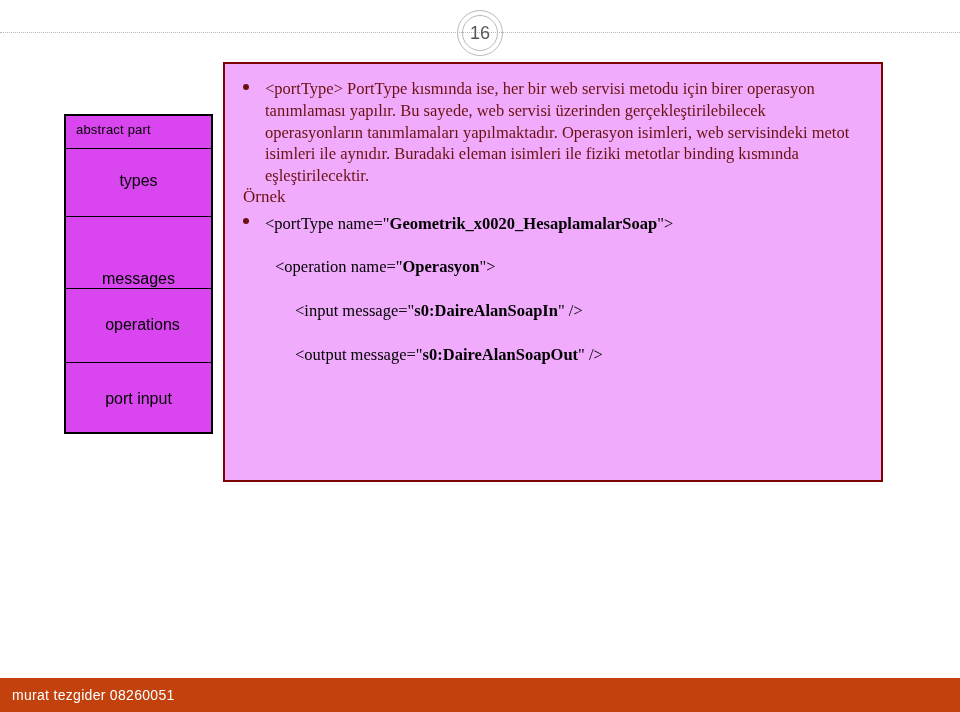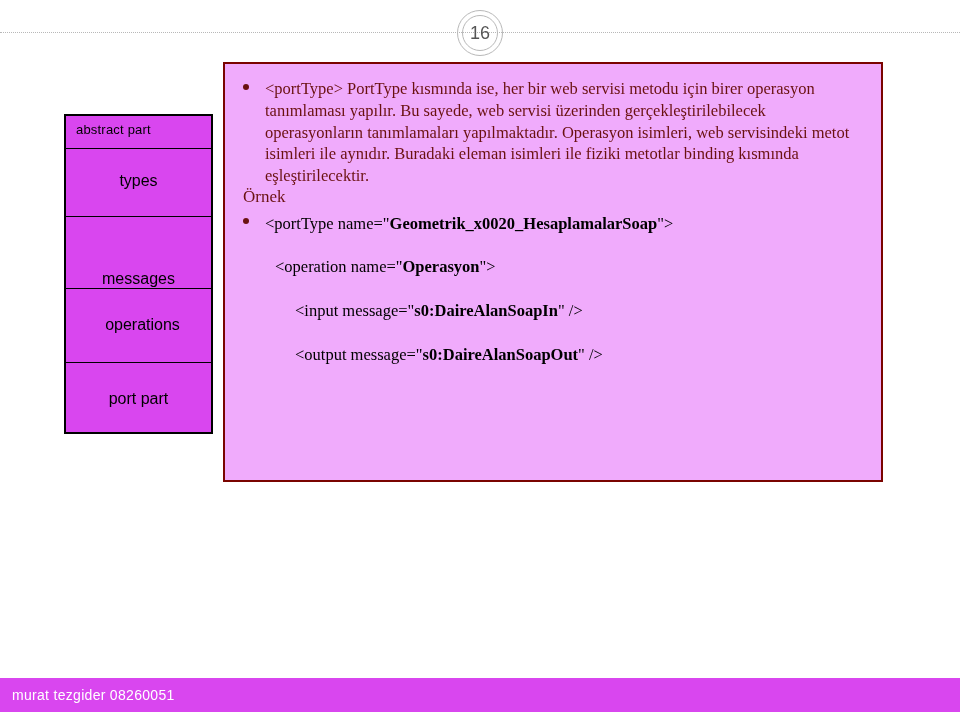--- a/index.html
+++ b/index.html
@@ -53,21 +53,21 @@
   }
   .code-block .row { position: relative; padding-left: 22px; }
   .code-block .row .bullet {
     position: absolute; left: 0; top: 7px; width: 6px; height: 6px; border-radius: 50%; background: #6a1110;
   }
   .code-block .bold { font-weight: bold; }
   .code-line { margin-top: 18px; padding-left: 32px; }
   .code-line-inner { margin-top: 18px; padding-left: 52px; }
   .code-line-close { margin-top: 18px; padding-left: 32px; }
   .footer-band {
-    position: absolute; left: 0; right: 0; bottom: 0; height: 34px; background: #d946ef;
+    position: absolute; left: 0; right: 0; bottom: 0; height: 34px; background: #c2410c;
     display: flex; align-items: center; padding-left: 12px;
   }
   .footer-band span { color: #fff; font-size: 14px; font-family: Arial, Helvetica, sans-serif; letter-spacing: 0.3px; }
 </style>
 </head>
 <body>
 
 <div class="page">
 
   <div class="dotted-rule"></div>
@@ -80,21 +80,21 @@
 
   <div class="left-diagram">
     <div class="diag-abs-label">abstract part</div>
     <div class="diag-hline" style="top:32px;"></div>
     <div class="diag-cell-label" style="top:56px;">types</div>
     <div class="diag-hline" style="top:100px;"></div>
     <div class="diag-cell-label" style="top:126px;margin-top:28px;">messages</div>
     <div class="diag-hline" style="top:172px;"></div>
     <div class="diag-cell-label" style="top:200px;margin-left:8px;">operations</div>
     <div class="diag-hline" style="top:246px;"></div>
-    <div class="diag-cell-label" style="top:274px;">port part</div>
+    <div class="diag-cell-label" style="top:274px;">port input</div>
   </div>
 
   <div class="content-box">
     <div class="para">
       <span class="bullet"></span>
       <span class="tag-label">&lt;portType&gt;</span><span> PortType kısmında ise, her bir web servisi metodu için birer operasyon tanımlaması yapılır. Bu sayede, web servisi üzerinden gerçekleştirilebilecek operasyonların tanımlamaları yapılmaktadır. Operasyon isimleri, web servisindeki metot isimleri ile aynıdır. Buradaki eleman isimleri ile fiziki metotlar binding kısmında eşleştirilecektir.</span>
     </div>
 
     <div class="ornek">Örnek</div>
 

